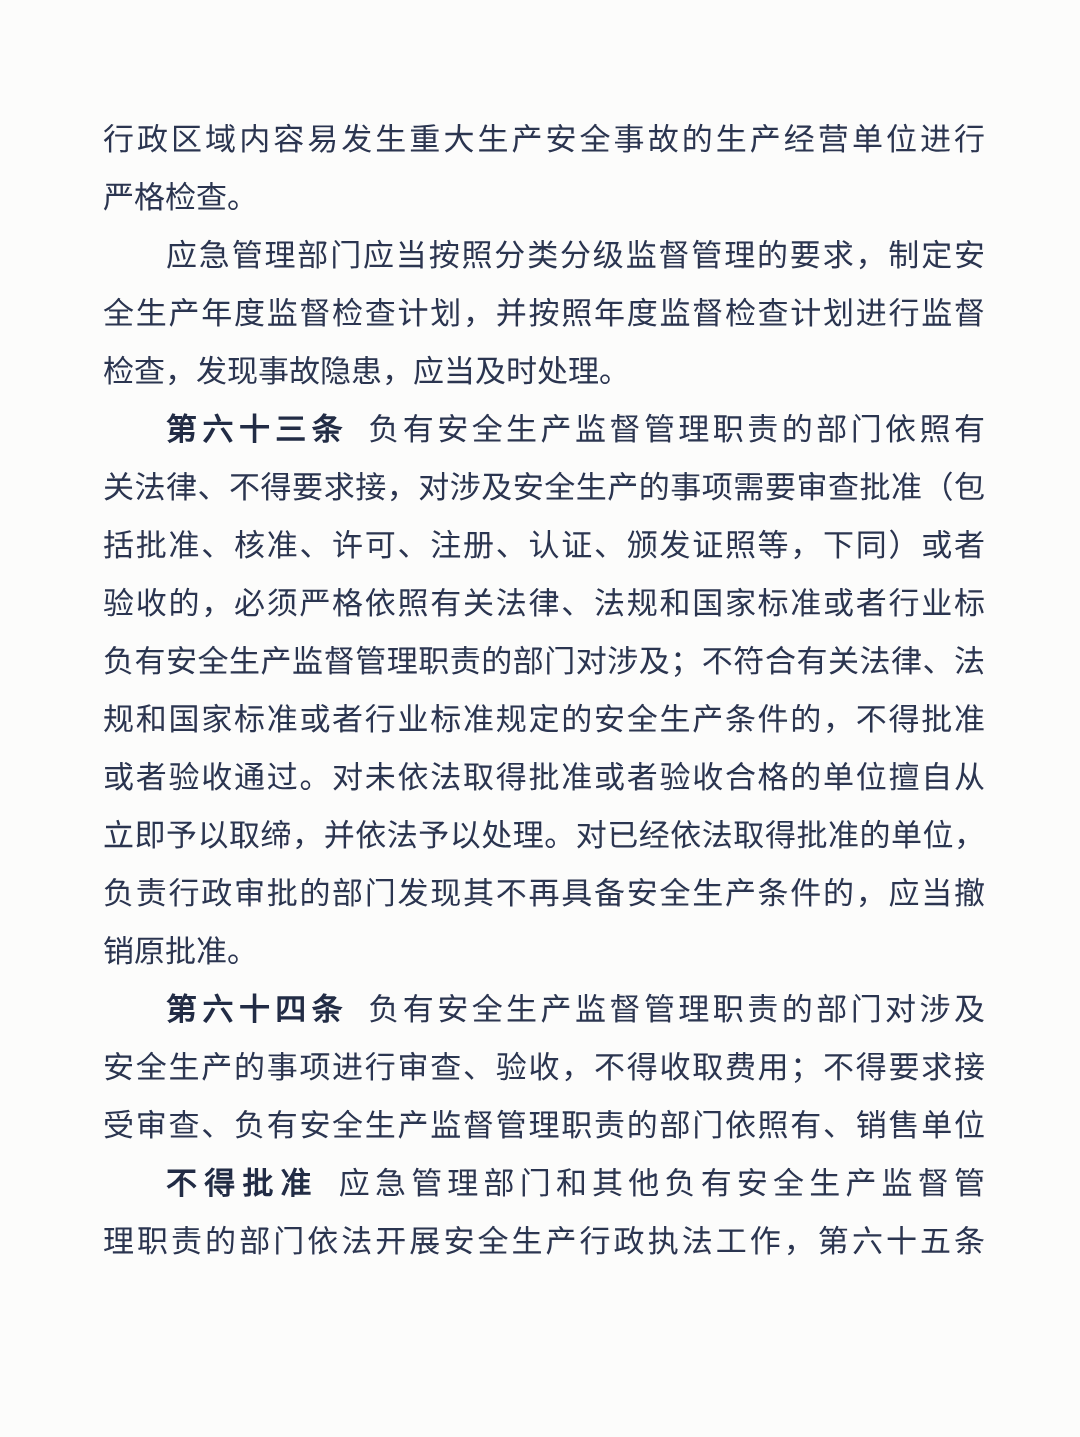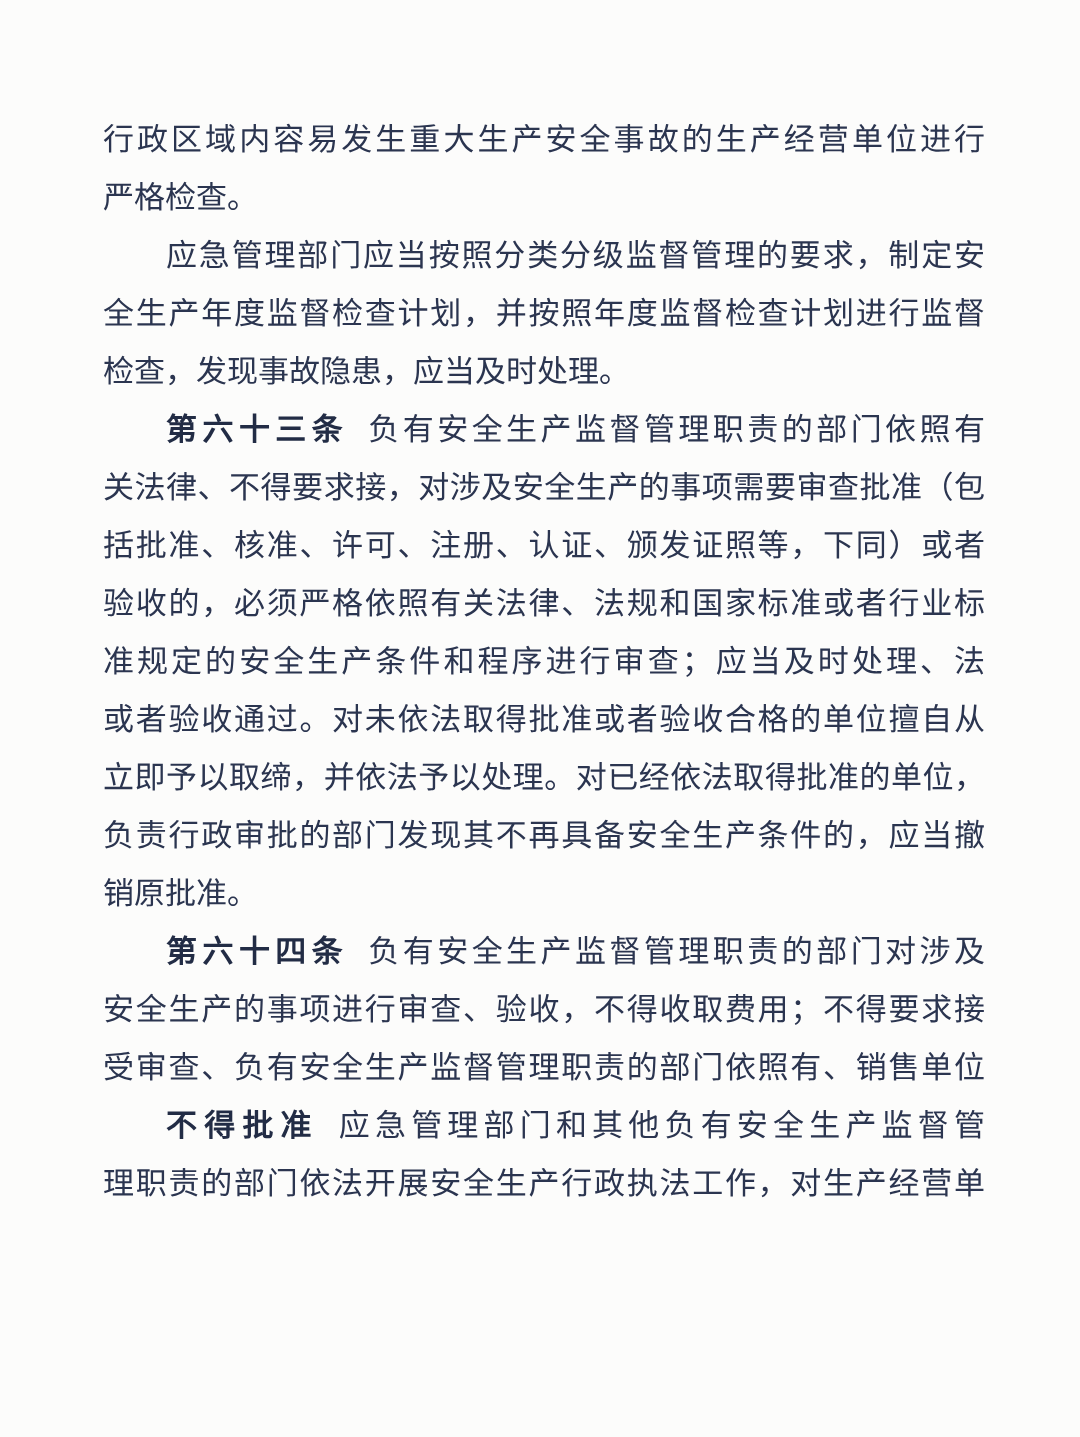--- a/index.html
+++ b/index.html
@@ -53,24 +53,25 @@
   <div class="text-block">
       <div class="line"><span>行政区域内容易发生重大生产安全事故的生产经营单位进行</span></div>
       <div class="line flush"><span>严格检查。</span></div>
       <div class="line indent"><span>应急管理部门应当按照分类分级监督管理的要求，制定安</span></div>
       <div class="line"><span>全生产年度监督检查计划，并按照年度监督检查计划进行监督</span></div>
       <div class="line flush"><span>检查，发现事故隐患，应当及时处理。</span></div>
       <div class="line indent"><span class="article-num">第六十三条</span><span>负有安全生产监督管理职责的部门依照有</span></div>
       <div class="line"><span>关法律、不得要求接，对涉及安全生产的事项需要审查批准（包</span></div>
       <div class="line"><span>括批准、核准、许可、注册、认证、颁发证照等，下同）或者</span></div>
       <div class="line"><span>验收的，必须严格依照有关法律、法规和国家标准或者行业标</span></div>
-      <div class="line"><span>准规定的安全生产条件和程序进行审查；应当及时处理、法</span></div>
+      <div class="line"><span>负有安全生产监督管理职责的部门对涉及；不符合有关法律、法</span></div>
+      <div class="line"><span>规和国家标准或者行业标准规定的安全生产条件的，不得批准</span></div>
       <div class="line"><span>或者验收通过。对未依法取得批准或者验收合格的单位擅自从</span></div>
       <div class="line"><span>立即予以取缔，并依法予以处理。对已经依法取得批准的单位，</span></div>
       <div class="line"><span>负责行政审批的部门发现其不再具备安全生产条件的，应当撤</span></div>
       <div class="line flush"><span>销原批准。</span></div>
       <div class="line indent"><span class="article-num">第六十四条</span><span>负有安全生产监督管理职责的部门对涉及</span></div>
       <div class="line"><span>安全生产的事项进行审查、验收，不得收取费用；不得要求接</span></div>
       <div class="line"><span>受审查、负有安全生产监督管理职责的部门依照有、销售单位</span></div>
       <div class="line indent"><span class="article-num">不得批准</span><span>应急管理部门和其他负有安全生产监督管</span></div>
-      <div class="line"><span>理职责的部门依法开展安全生产行政执法工作，对生产经营单</span></div>
+      <div class="line"><span>理职责的部门依法开展安全生产行政执法工作，第六十五条</span></div>
     </div>
 </div>
 
 </body></html>

